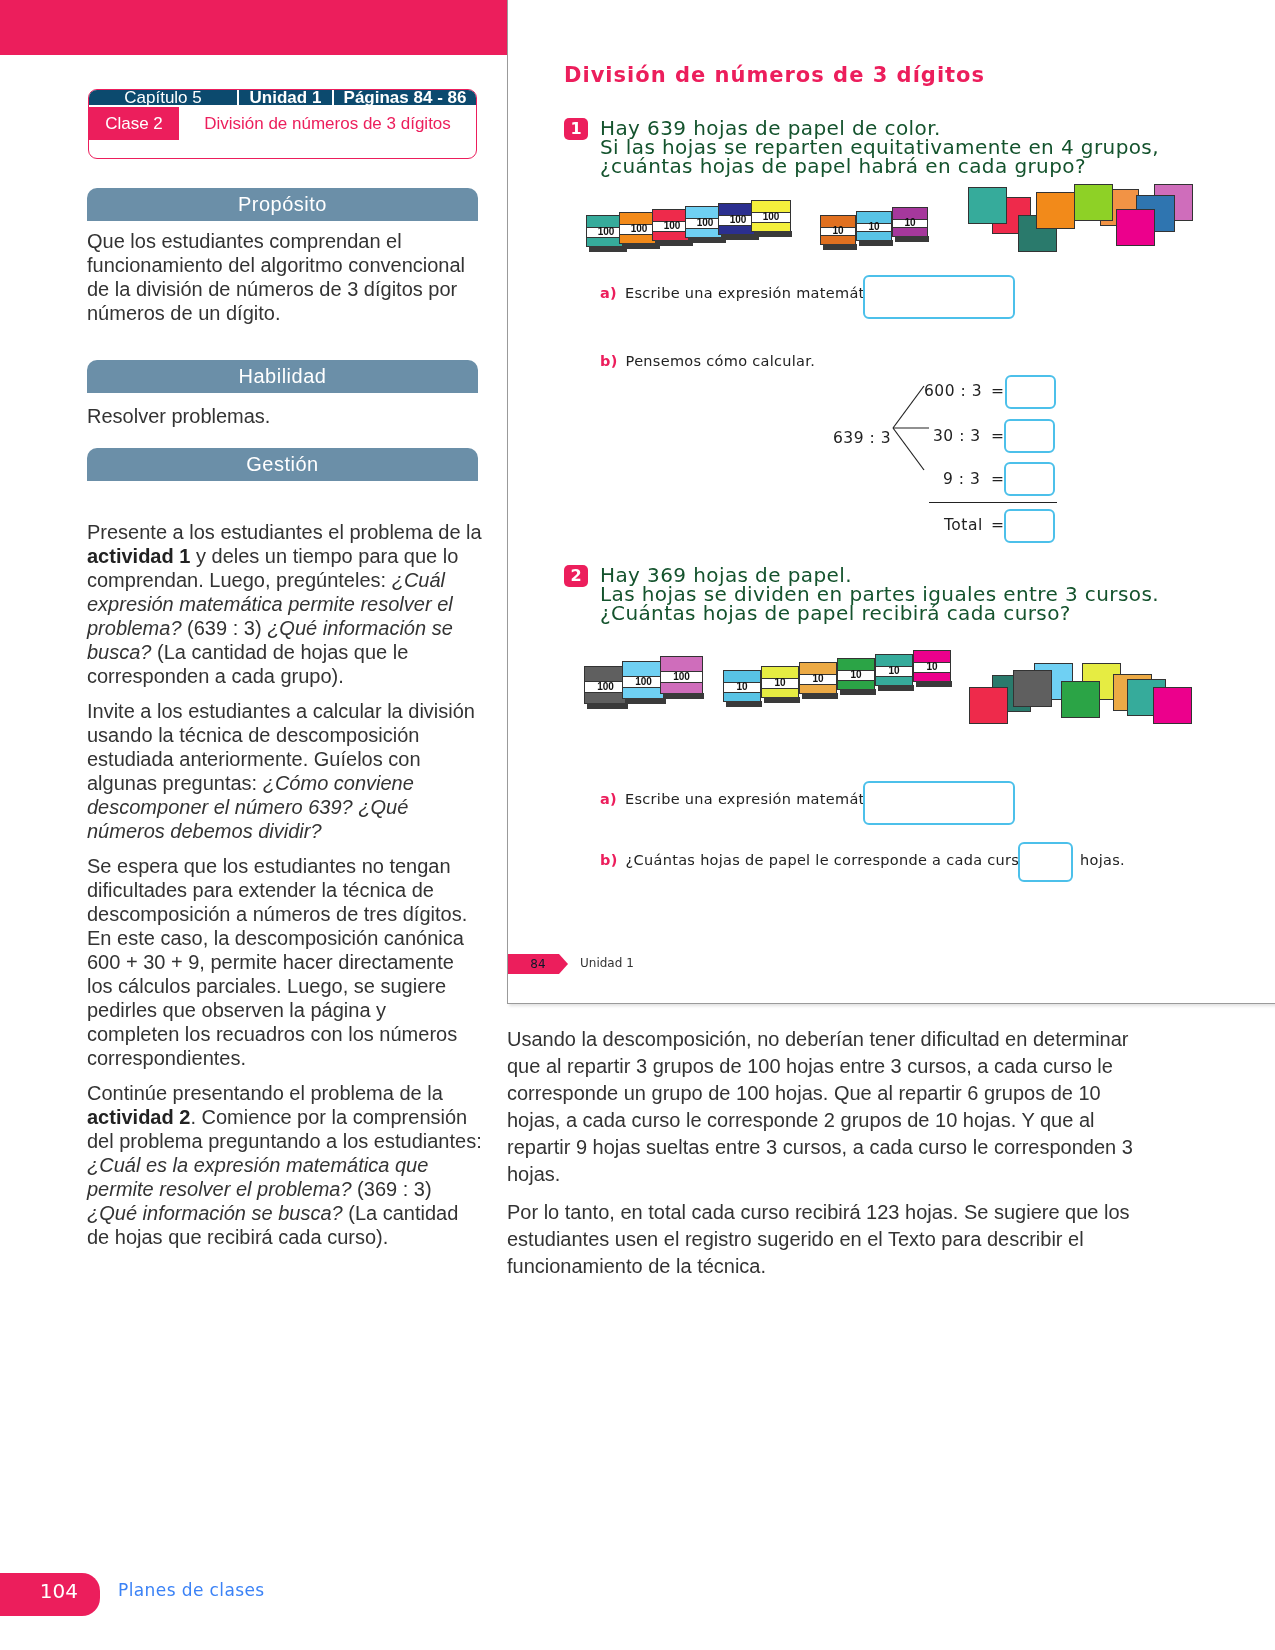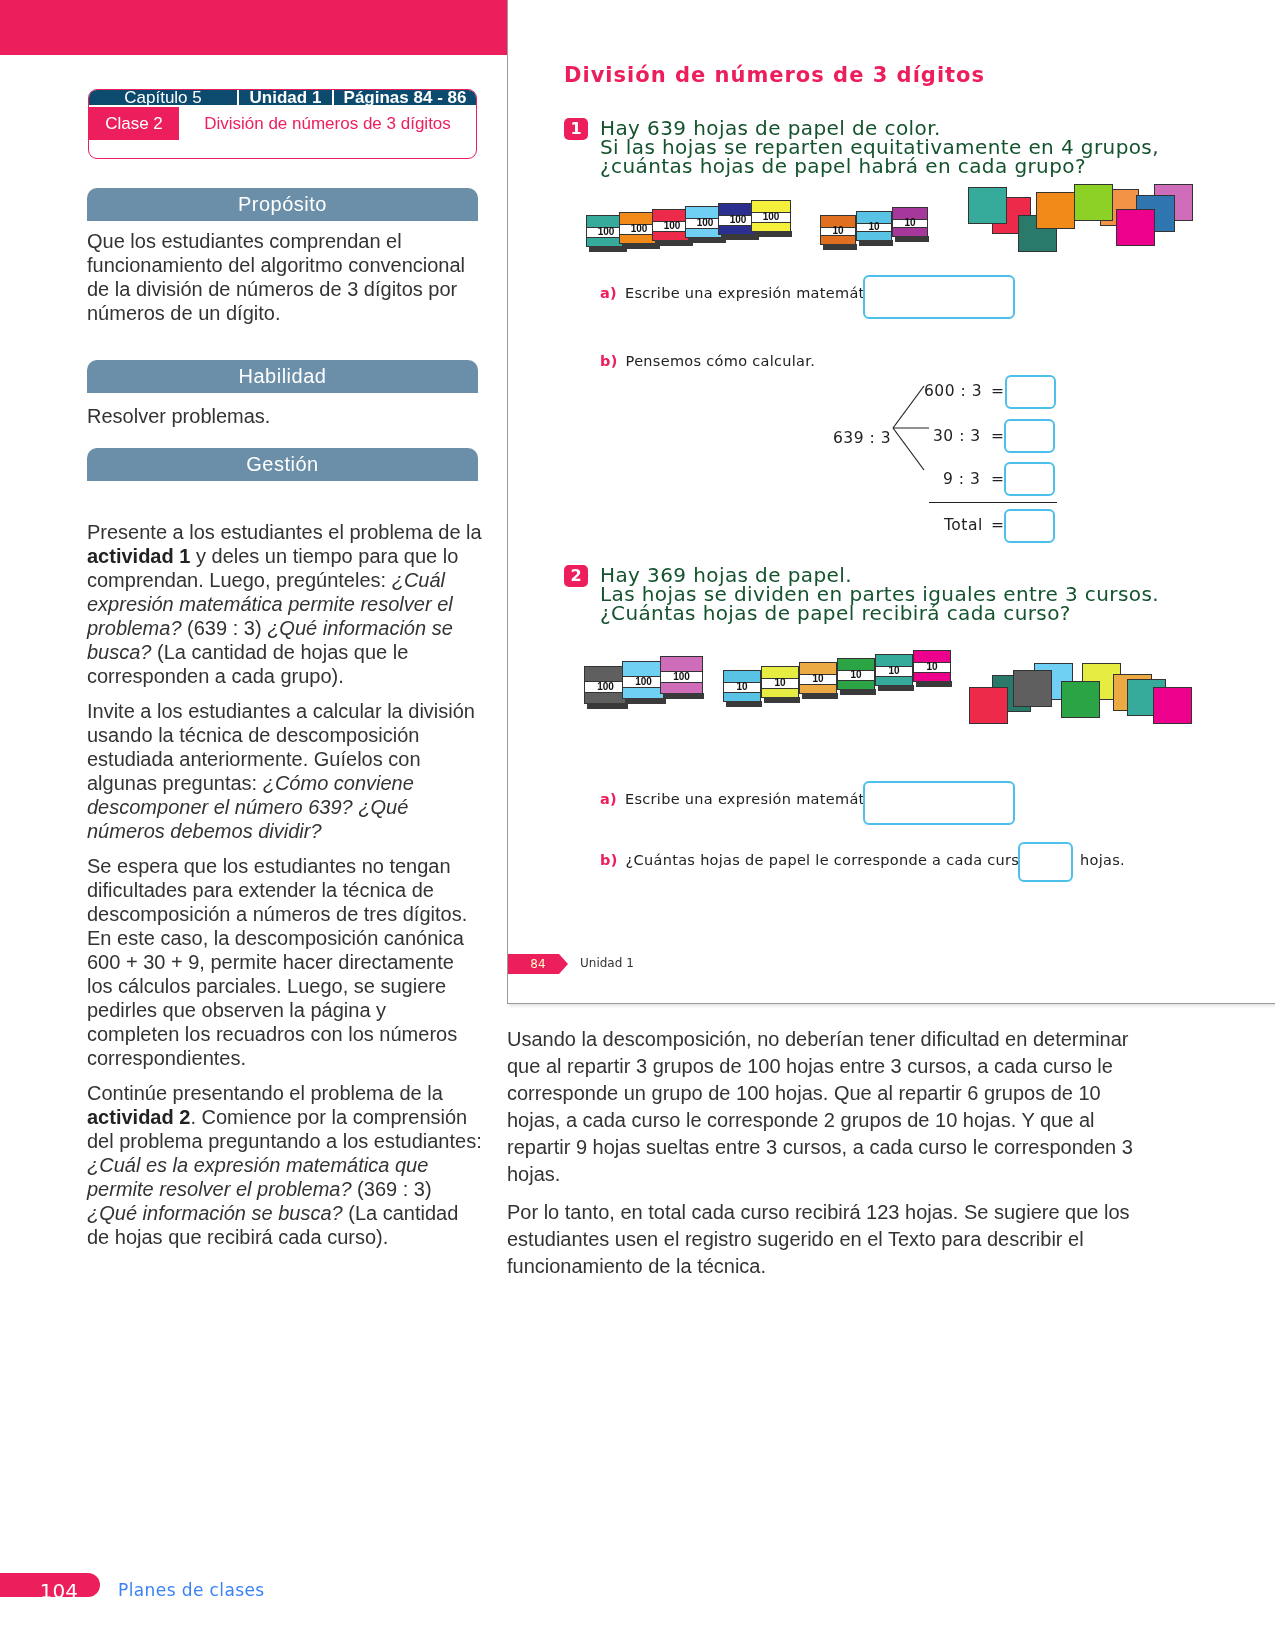--- a/index.html
+++ b/index.html
@@ -28,33 +28,33 @@
   
   .page { position: absolute; left: 507px; top: -2px; width: 770px; height: 1006px; border: 1.5px solid #9a9a9a; background: #fff; box-shadow: 2px 2px 3px rgba(0,0,0,0.12); }
   .page-inner { position: relative; width: 100%; height: 100%; font-family: "DejaVu Sans", sans-serif; }
   .pg-title { position: absolute; left: 56px; top: 64px; font-size: 21px; font-weight: bold; color: #ec1e5c; letter-spacing: 1px; }
   .num-badge { position: absolute; width: 24px; height: 22px; background: #ec1e5c; color: #fff; border-radius: 5px; font-weight: bold; font-size: 16px; text-align: center; line-height: 22px; }
   .prob-text { position: absolute; left: 92px; font-size: 20px; line-height: 19px; color: #14532d; letter-spacing: 0.4px; }
   .q-line { position: absolute; left: 92px; font-size: 14.5px; color: #222; letter-spacing: 0.3px; }
   .q-line .q-letter { color: #ec1e5c; font-weight: bold; margin-right: 8px; }
   .ans-box { position: absolute; border: 2px solid #4cc0ea; border-radius: 6px; background: #fff; }
   .calc { position: absolute; font-size: 15.5px; color: #222; letter-spacing: 0.5px; }
-  .pg-foot-badge { position: absolute; left: 0; top: 955px; width: 60px; height: 20px; background: #ec1e5c; color: #fef9c3; font-size: 12px; text-align: center; line-height: 20px; clip-path: polygon(0 0, 85% 0, 100% 50%, 85% 100%, 0 100%); }
+  .pg-foot-badge { position: absolute; left: 0; top: 955px; width: 60px; height: 20px; background: #ec1e5c; color: #0f172a; font-size: 12px; text-align: center; line-height: 20px; clip-path: polygon(0 0, 85% 0, 100% 50%, 85% 100%, 0 100%); }
   .pg-foot-label { position: absolute; left: 72px; top: 957px; font-size: 12px; color: #333; }
 
   
   .block { position: absolute; border: 1px solid #333; }
   .block .lbl { position: absolute; left: 0; right: 0; top: 38%; height: 34%; background: #fff; border-top: 1px solid #333; border-bottom: 1px solid #333; font-size: 10px; font-weight: bold; text-align: center; color: #111; line-height: 1; display: flex; align-items: center; justify-content: center; font-family: "Liberation Sans", sans-serif; }
   .block .shadow { position: absolute; left: 2px; right: -2px; bottom: -6px; height: 6px; background: #3a3a3a; }
   .sheet { position: absolute; border: 1.2px solid #333; }
 
   .bottom-text { position: absolute; left: 507px; top: 1026px; width: 640px; font-size: 20px; line-height: 27px; color: #333; }
   .bottom-text p { margin-bottom: 11px; }
 
-  .foot-badge { position: absolute; left: 0; top: 1573px; width: 100px; height: 24px; background: #ec1e5c; color: #fff; border-radius: 0 18px 18px 0; font-size: 20px; text-align: right; padding-right: 22px; line-height: 36px; font-family: "DejaVu Sans", sans-serif; }
+  .foot-badge { position: absolute; left: 0; top: 1573px; width: 100px; height: 43px; background: #ec1e5c; color: #fff; border-radius: 0 18px 18px 0; font-size: 20px; text-align: right; padding-right: 22px; line-height: 36px; font-family: "DejaVu Sans", sans-serif; }
   .foot-label { position: absolute; left: 118px; top: 1580px; font-size: 17px; color: #3b82f6; font-family: "DejaVu Sans", sans-serif; letter-spacing: 0.4px; }
 </style>
 </head>
 <body>
 
 <div class="top-bar"></div>
 
 <div class="hdr">
   <div class="hdr-row1">
     <div class="hdr-c1">Capítulo 5</div>

